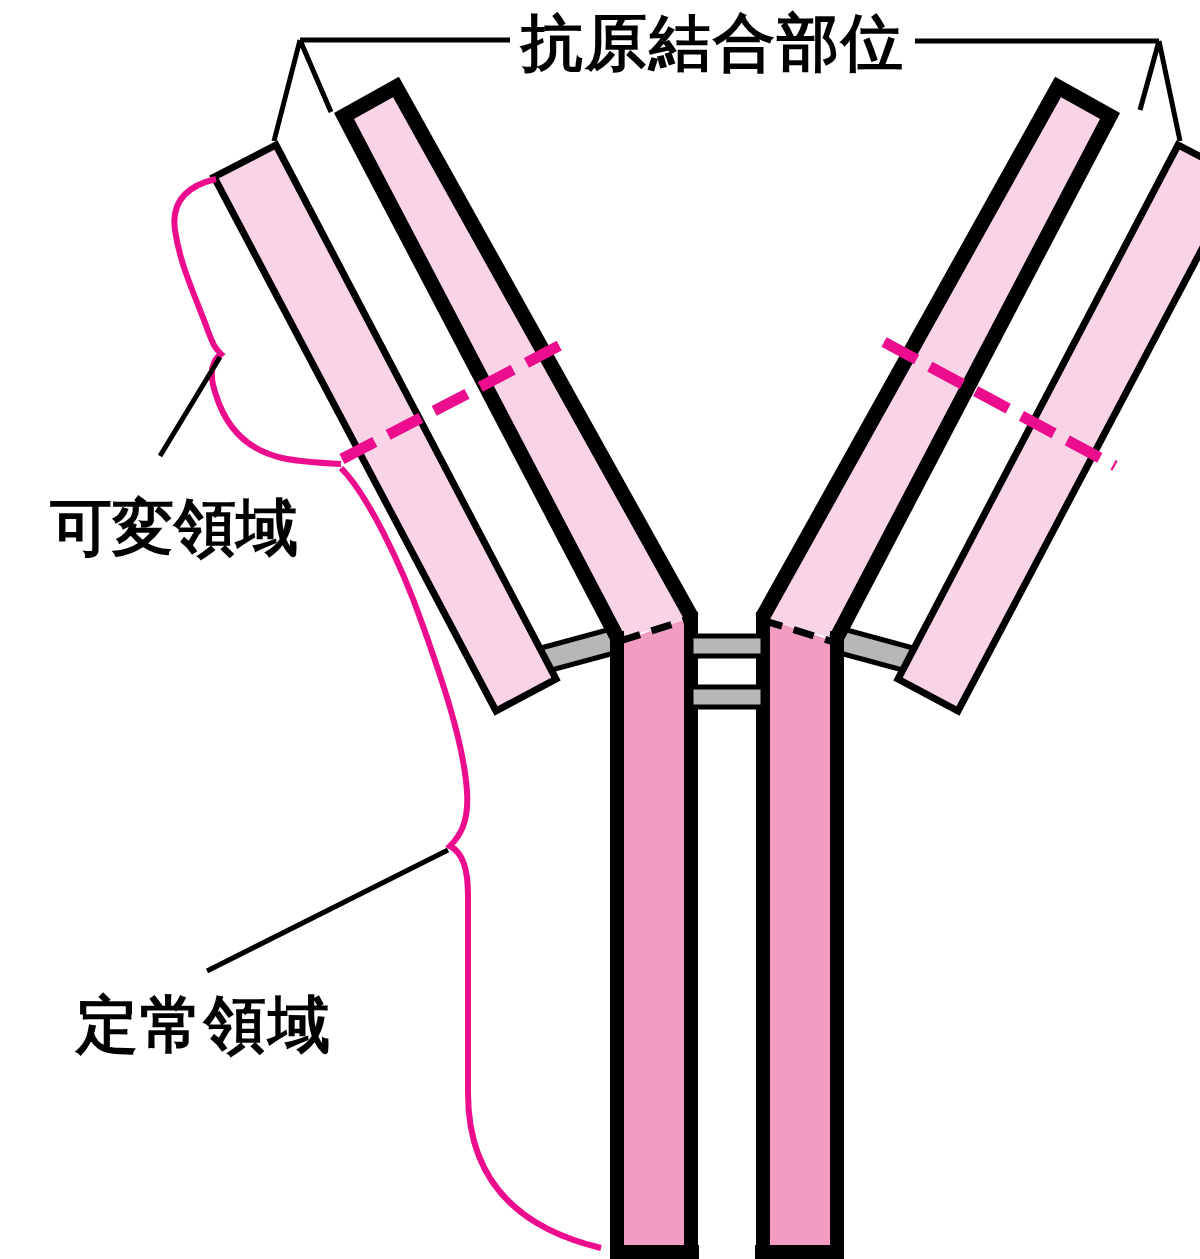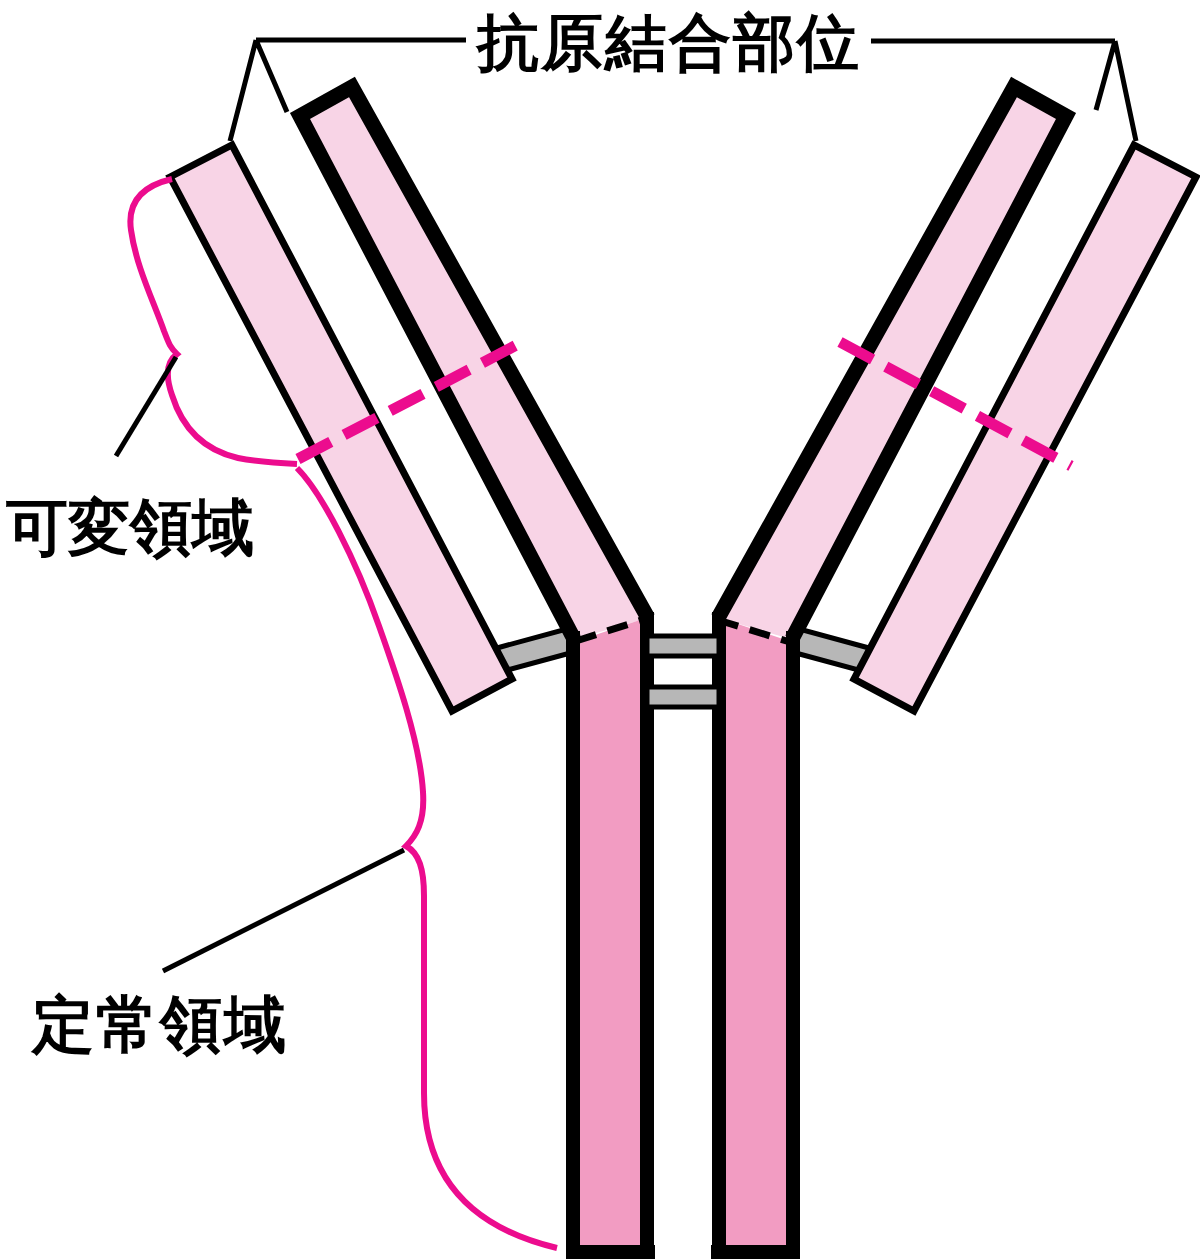--- a/index.html
+++ b/index.html
@@ -8,20 +8,21 @@
     background: var(--background, #fff);
     width: 1200px;
     height: 1259px;
     overflow: hidden;
   }
   .stage {
     position: relative;
     width: 1044px;
     height: 1259px;
     background: var(--background, #fff);
+    margin-left: 44px;
   }
   svg { display: block; }
   .lp { fill: var(--light-pink); }
   .dp { fill: var(--dark-pink); }
   .gray-bond { fill: var(--gray); stroke: var(--outline); stroke-width: 5px; }
   .blk { stroke: var(--outline); fill: none; }
   .mgl { stroke: var(--magenta); fill: none; }
   .label-text {
     font-family: "Liberation Sans", "DejaVu Sans", sans-serif;
     font-weight: bold;

